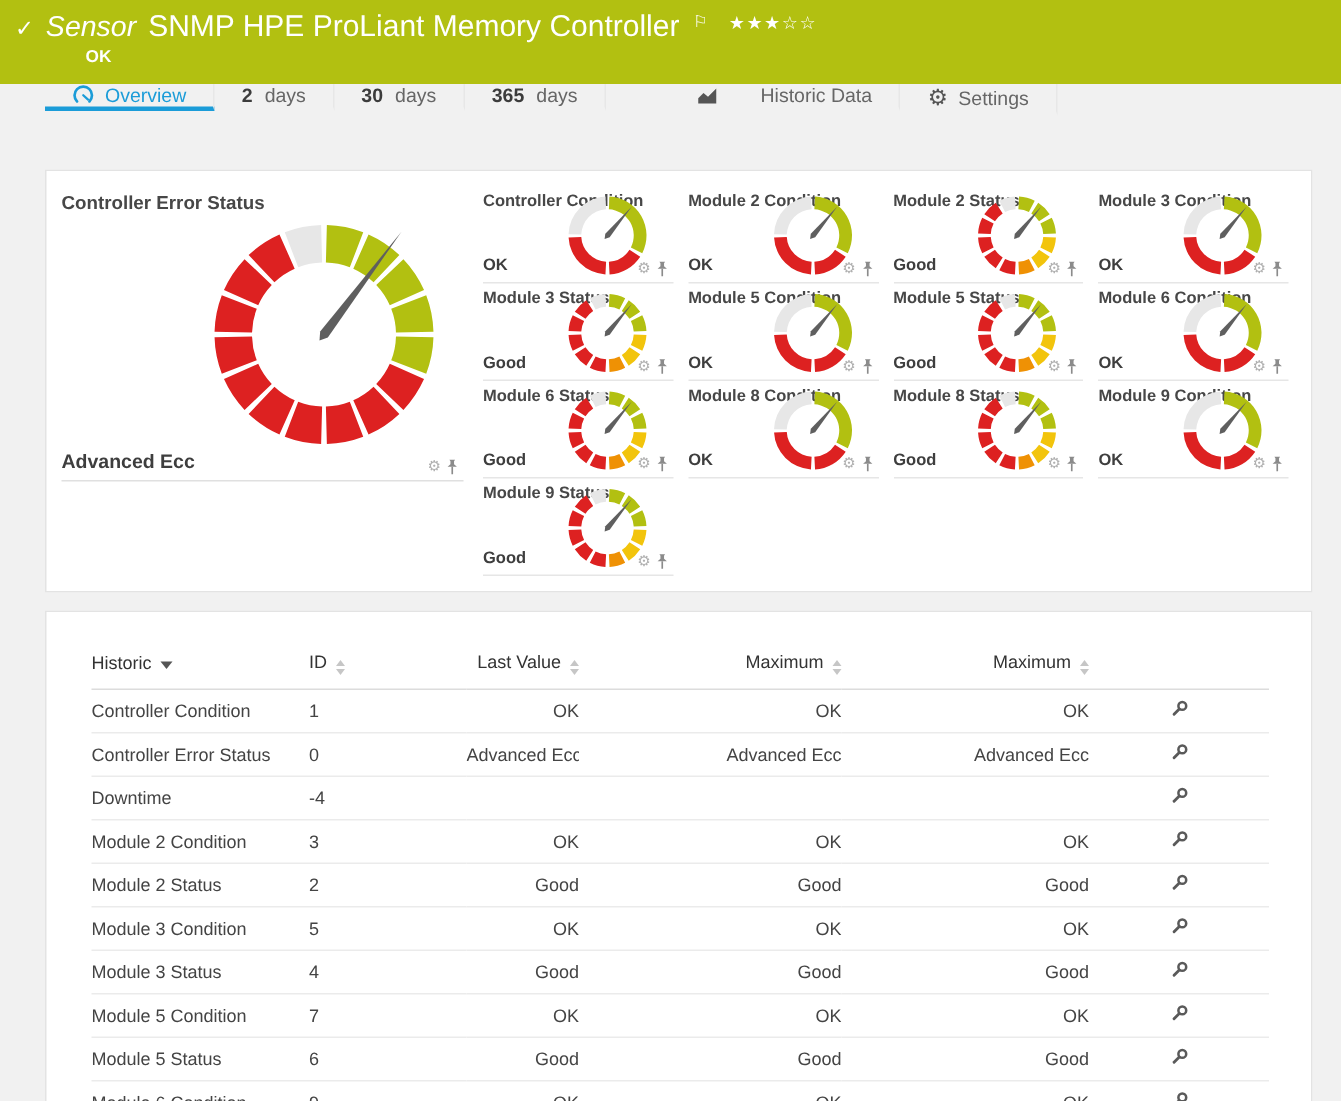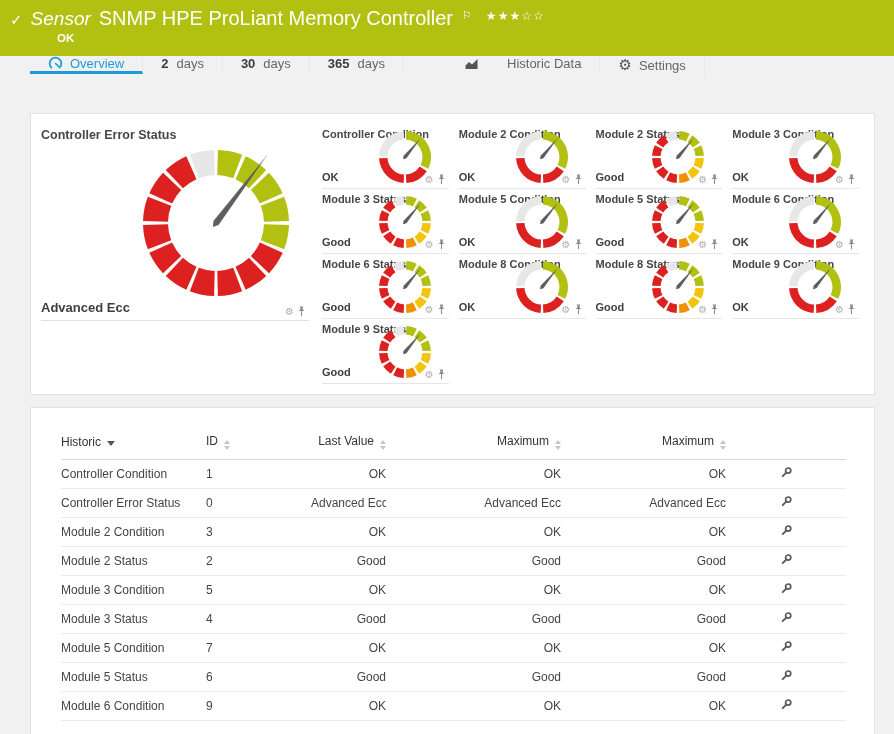--- a/index.html
+++ b/index.html
@@ -505,20 +505,33 @@
             <td class="r">Advanced Ecc</td>
             <td class="r">Advanced Ecc</td>
             <td class="icon-cell"><span class="wrench">
                 <svg width="13" height="13" viewBox="0 0 13 13">
                   <circle cx="8.2" cy="4.6" r="2.6" fill="none" stroke="#5a5a5a" stroke-width="1.7"></circle>
                   <path d="M6.2 6.6 L2.7 10.1" stroke="#5a5a5a" stroke-width="1.9" stroke-linecap="round"></path>
                 </svg>
               </span></td>
           </tr>
           <tr>
+            <td>Downtime</td>
+            <td>-4</td>
+            <td class="r"></td>
+            <td class="r"></td>
+            <td class="r"></td>
+            <td class="icon-cell"><span class="wrench">
+                <svg width="13" height="13" viewBox="0 0 13 13">
+                  <circle cx="8.2" cy="4.6" r="2.6" fill="none" stroke="#5a5a5a" stroke-width="1.7"></circle>
+                  <path d="M6.2 6.6 L2.7 10.1" stroke="#5a5a5a" stroke-width="1.9" stroke-linecap="round"></path>
+                </svg>
+              </span></td>
+          </tr>
+          <tr>
             <td>Module 2 Condition</td>
             <td>3</td>
             <td class="r">OK</td>
             <td class="r">OK</td>
             <td class="r">OK</td>
             <td class="icon-cell"><span class="wrench">
                 <svg width="13" height="13" viewBox="0 0 13 13">
                   <circle cx="8.2" cy="4.6" r="2.6" fill="none" stroke="#5a5a5a" stroke-width="1.7"></circle>
                   <path d="M6.2 6.6 L2.7 10.1" stroke="#5a5a5a" stroke-width="1.9" stroke-linecap="round"></path>
                 </svg>

